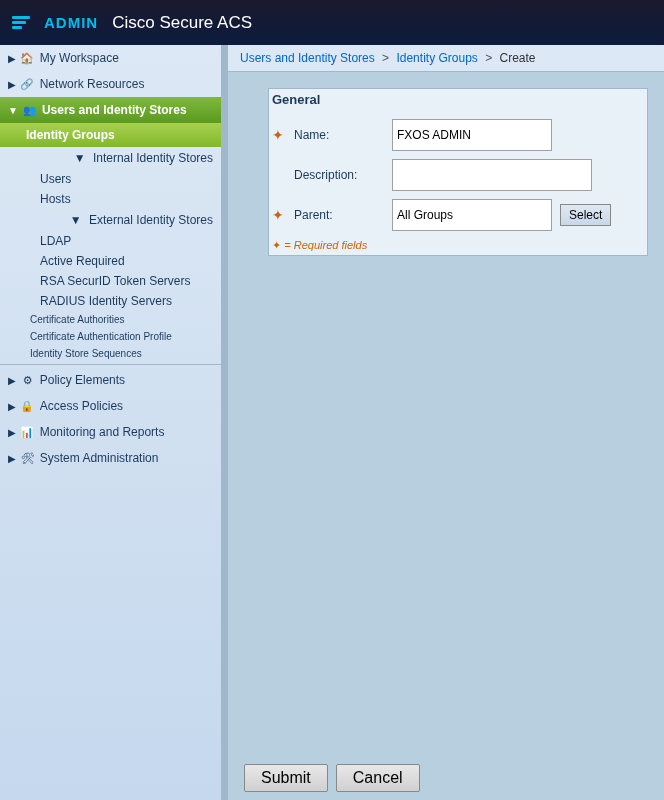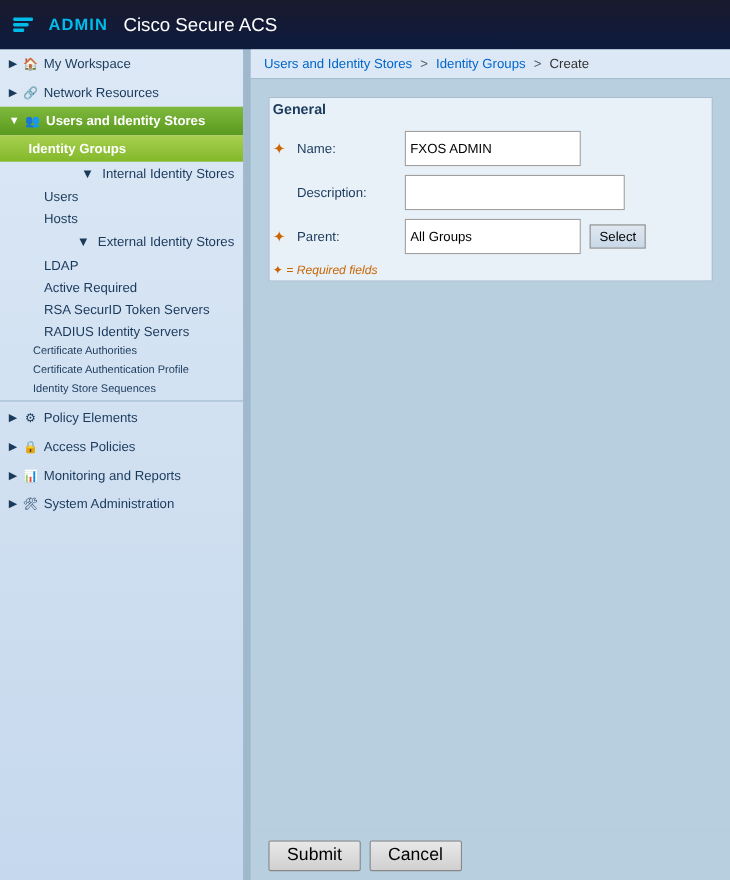--- a/index.html
+++ b/index.html
@@ -144,20 +144,21 @@
       flex: 1;
       padding: 16px;
       background: #b8cfe0;
     }
 
     .form-panel {
       background: #e8f0f8;
       border: 1px solid #a0b8cc;
       padding: 3px;
       max-width: 500px;
+      margin-left: 24px;
     }
 
     .form-section-title {
       font-weight: bold;
       font-size: 13px;
       color: #1a3a5c;
       margin-bottom: 12px;
     }
 
     .form-row {

